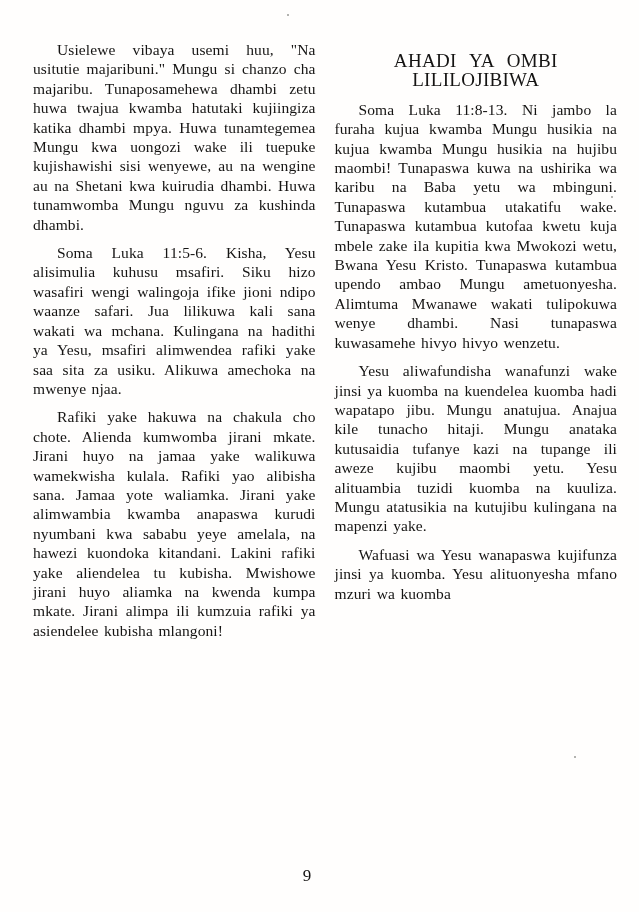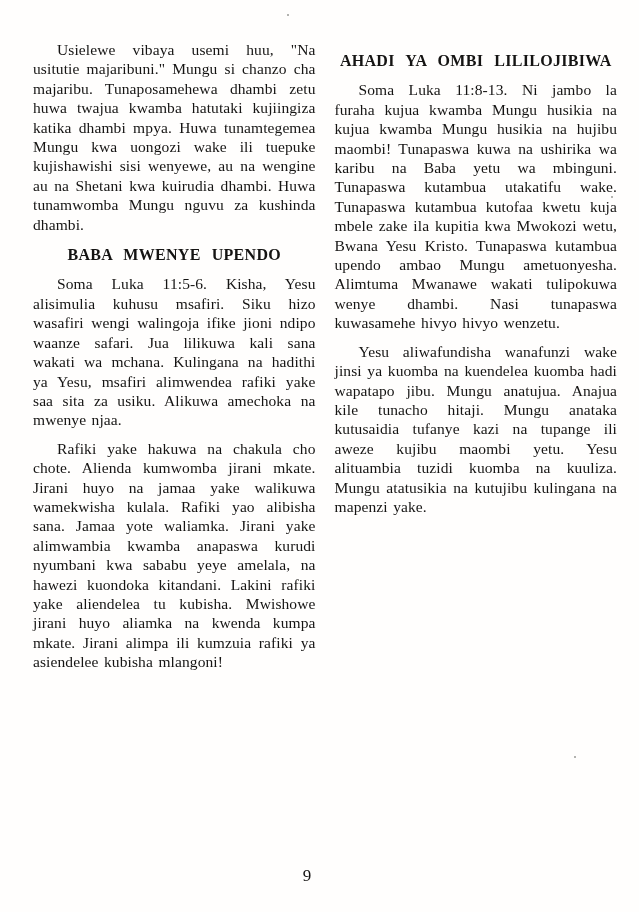--- a/index.html
+++ b/index.html
@@ -31,22 +31,22 @@
     text-align: justify;
     text-indent: 24px;
     margin: 0 0 9px 0;
     word-spacing: 1.5px;
     letter-spacing: 0.1px;
   }
   .paragraph.no-indent {
     text-indent: 0;
   }
   .heading {
-    font-size: 16px;
-    font-weight: bold;
+    font-size: 19px;
+    font-weight: normal;
     text-align: center;
     margin: 11px 0 10px 0;
     word-spacing: 0.42em;
     letter-spacing: 0.3px;
     white-space: pre-line;
   }
   .footer {
     position: absolute;
     bottom: 26px;
     left: 0;
@@ -61,28 +61,28 @@
     border-radius: 50%;
   }
 </style>
 </head>
 <body>
 
 <div class="page">
   <div class="columns">
     <div class="column" id="col-left">
         <p class="paragraph">Usielewe vibaya usemi huu, "Na usitutie majaribuni." Mungu si chanzo cha majaribu. Tunaposamehewa dhambi zetu huwa twajua kwamba hatutaki kujiingiza katika dhambi mpya. Huwa tunamtegemea Mungu kwa uongozi wake ili tuepuke kujishawishi sisi wenyewe, au na wengine au na Shetani kwa kuirudia dhambi. Huwa tunamwomba Mungu nguvu za kushinda dhambi.</p>
-        <h3 class="heading">BABA MWENYE UPENDO</h3>
         <p class="paragraph">Soma Luka 11:5-6. Kisha, Yesu alisimulia kuhusu msafiri. Siku hizo wasafiri wengi walingoja ifike jioni ndipo waanze safari. Jua lilikuwa kali sana wakati wa mchana. Kulingana na hadithi ya Yesu, msafiri alimwendea rafiki yake saa sita za usiku. Alikuwa amechoka na mwenye njaa.</p>
         <p class="paragraph">Rafiki yake hakuwa na chakula cho chote. Alienda kumwomba jirani mkate. Jirani huyo na jamaa yake walikuwa wamekwisha kulala. Rafiki yao alibisha sana. Jamaa yote waliamka. Jirani yake alimwambia kwamba anapaswa kurudi nyumbani kwa sababu yeye amelala, na hawezi kuondoka kitandani. Lakini rafiki yake aliendelea tu kubisha. Mwishowe jirani huyo aliamka na kwenda kumpa mkate. Jirani alimpa ili kumzuia rafiki ya asiendelee kubisha mlangoni!</p>
       </div>
     <div class="column" id="col-right">
         <h3 class="heading">AHADI YA OMBI LILILOJIBIWA</h3>
         <p class="paragraph">Soma Luka 11:8-13. Ni jambo la furaha kujua kwamba Mungu husikia na kujua kwamba Mungu husikia na hujibu maombi! Tunapaswa kuwa na ushirika wa karibu na Baba yetu wa mbinguni. Tunapaswa kutambua utakatifu wake. Tunapaswa kutambua kutofaa kwetu kuja mbele zake ila kupitia kwa Mwokozi wetu, Bwana Yesu Kristo. Tunapaswa kutambua upendo ambao Mungu ametuonyesha. Alimtuma Mwanawe wakati tulipokuwa wenye dhambi. Nasi tunapaswa kuwasamehe hivyo hivyo wenzetu.</p>
         <p class="paragraph">Yesu aliwafundisha wanafunzi wake jinsi ya kuomba na kuendelea kuomba hadi wapatapo jibu. Mungu anatujua. Anajua kile tunacho hitaji. Mungu anataka kutusaidia tufanye kazi na tupange ili aweze kujibu maombi yetu. Yesu alituambia tuzidi kuomba na kuuliza. Mungu atatusikia na kutujibu kulingana na mapenzi yake.</p>
+        <p class="paragraph">Wafuasi wa Yesu wanapaswa kujifunza jinsi ya kuomba. Yesu alituonyesha mfano mzuri wa kuomba</p>
       </div>
   </div>
   <div class="footer">
     <span>9</span>
   </div>
   <div class="speck" style="left:287px; top:14px; width:2px; height:2px;"></div>
   <div class="speck" style="left:611px; top:196px; width:2px; height:2px;"></div>
   <div class="speck" style="left:574px; top:756px; width:2px; height:2px;"></div>
 </div>
 

